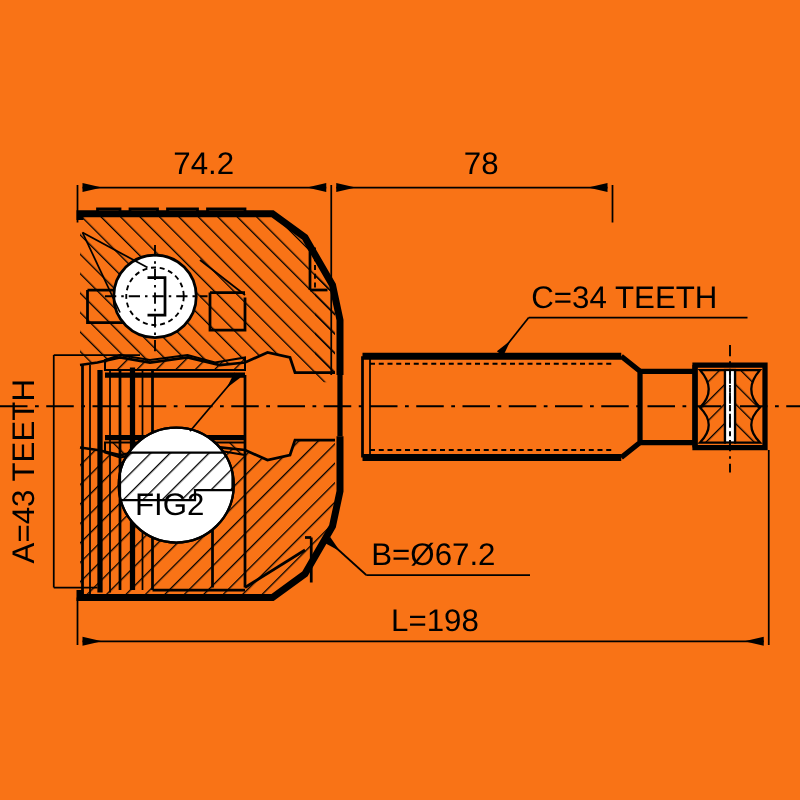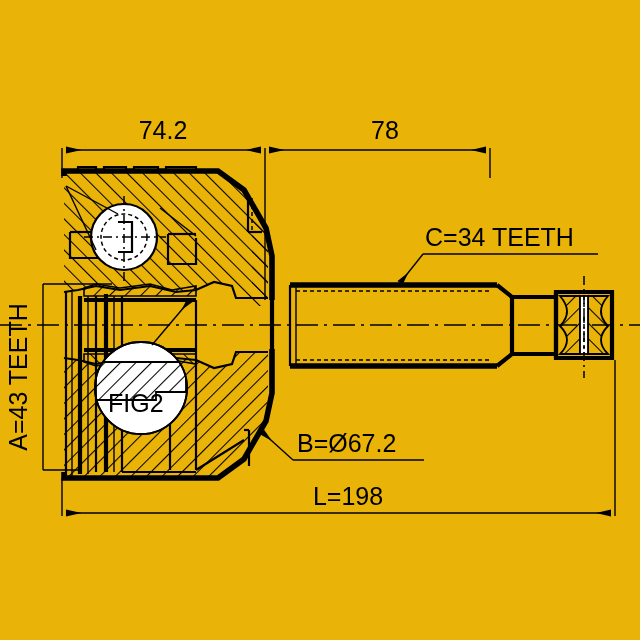--- a/index.html
+++ b/index.html
@@ -10,21 +10,21 @@
   body {
     width: 640px;
     height: 640px;
     overflow: hidden;
     font-family: "Liberation Sans", sans-serif;
   }
   #drawing-root {
     position: relative;
     width: 640px;
     height: 640px;
-    background: #eab308;
+    background: #f97316;
   }
   svg#cv-joint-drawing {
     display: block;
     width: 640px;
     height: 640px;
   }
   .ln      { stroke: #000000; fill: none; stroke-linecap: butt; }
   .thin    { stroke-width: 1.4; }
   .med     { stroke-width: 2.2; }
   .thick   { stroke-width: 4.2; }

